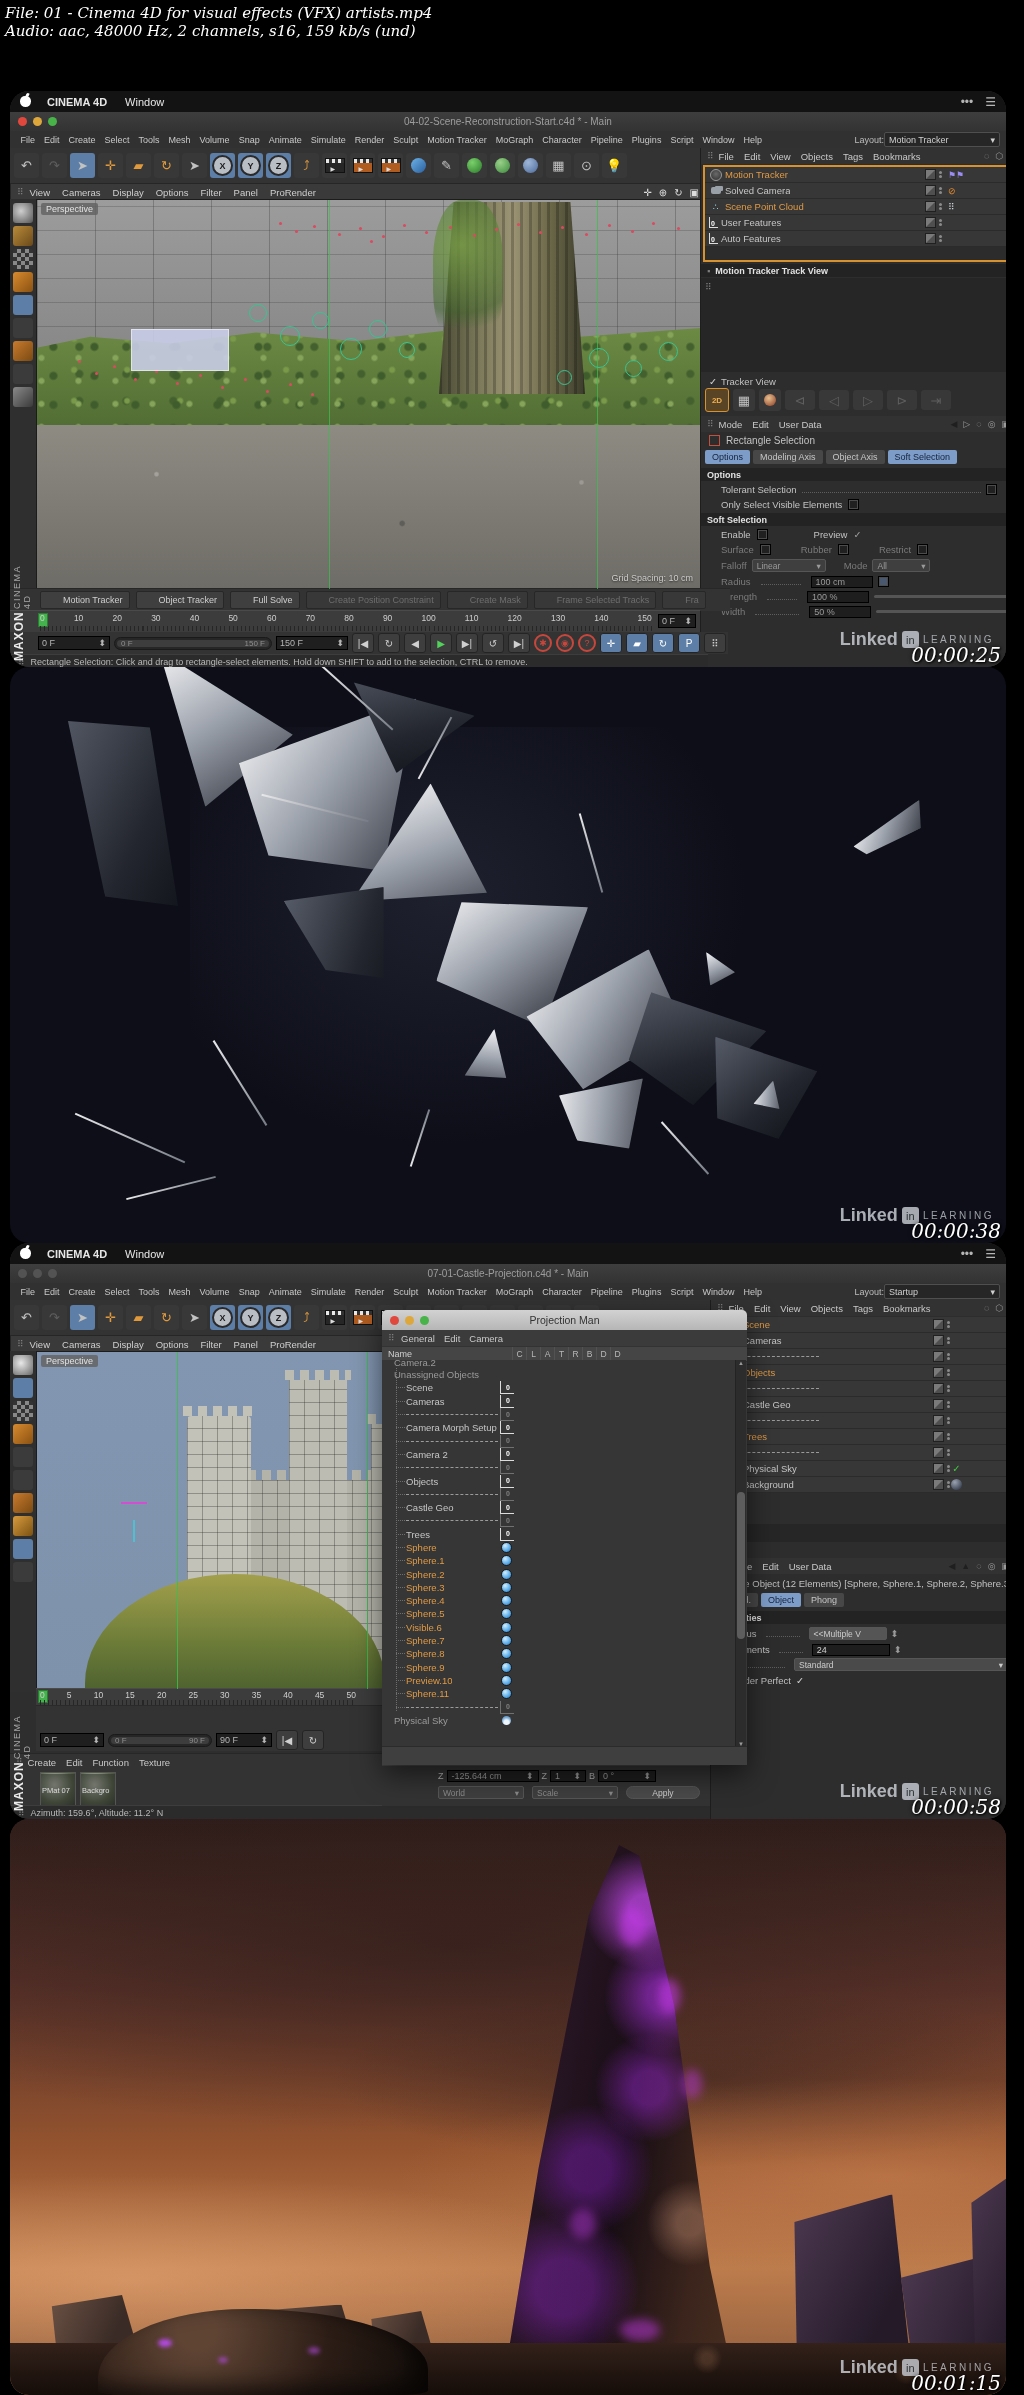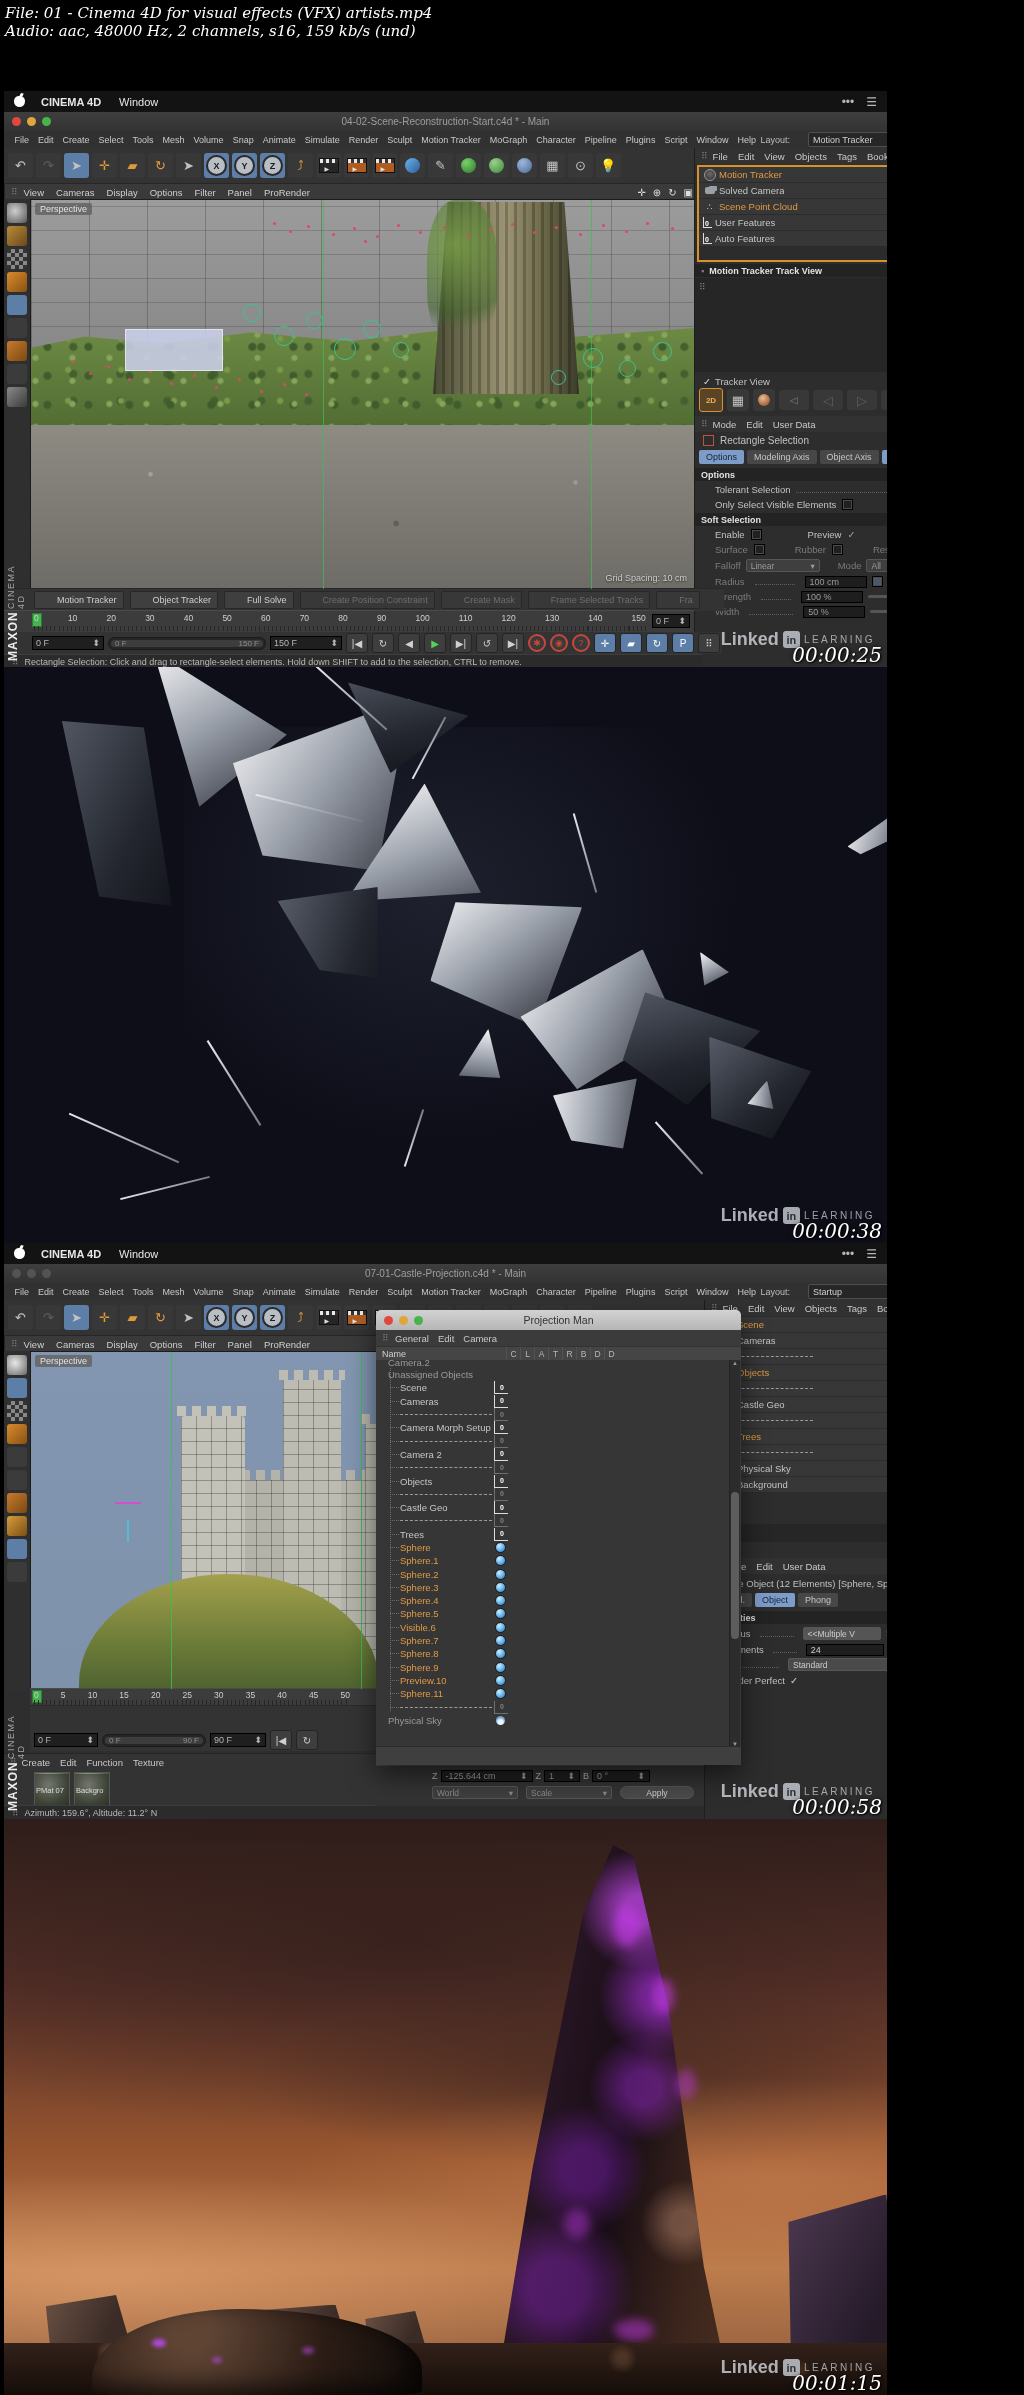--- a/index.html
+++ b/index.html
@@ -3,40 +3,40 @@
 <meta charset="utf-8">
 <style>
   html,body{margin:0;padding:0;background:#000;}
   body{font-family:"Liberation Sans",sans-serif;}
   .sheet{position:relative;width:1024px;height:2395px;background:#000;overflow:hidden;margin:0 auto;}
   .abs{position:absolute;}
   
   .hdr{position:absolute;top:0;left:0;width:1024px;height:91px;background:#000;color:#fff;
        font-family:"DejaVu Serif",serif;font-style:italic;font-size:15px;line-height:18px;padding:4px 0 0 5px;box-sizing:border-box;}
   
-  .frame{position:absolute;left:4px;width:883px;height:576px;overflow:hidden;background:#2e2e2e;font-size:10px;color:#c6c6c6;}
+  .frame{position:absolute;left:10px;width:996px;height:576px;overflow:hidden;background:#2e2e2e;font-size:10px;color:#c6c6c6;border-radius:19px;}
   .f1{top:91px}.f2{top:667px;background:#0d0e18}.f3{top:1243px}.f4{top:1819px;background:#45281f}
   
   .macbar{position:absolute;top:0;left:0;right:0;height:21px;background:#131313;display:flex;align-items:center;padding:0 10px;color:#e6e6e6;font-size:11px;}
   .apple{width:11px;height:11px;background:#fff;border-radius:45% 45% 50% 50%;margin-right:16px;position:relative;flex:none}
   .apple::before{content:'';position:absolute;top:-3px;left:6px;width:3px;height:4px;background:#fff;border-radius:60% 0;transform:rotate(20deg)}
   .mitem{margin-right:18px;white-space:nowrap}
   .appname{font-weight:bold}
   .macright{margin-left:auto;display:flex;gap:12px;color:#b5b5b5;font-size:12px}
   
   .titlebar{position:absolute;top:21px;left:0;right:0;height:19px;background:linear-gradient(#3e3e3e,#333);border-bottom:1px solid #1e1e1e;display:flex;align-items:center;justify-content:center;color:#9d9d9d;font-size:10px;}
   .lights{position:absolute;left:8px;top:5px;display:flex;gap:6px}
   .lights i{width:9px;height:9px;border-radius:50%;display:block}
   .lr{background:#e0483e}.ly{background:#dea73c}.lg{background:#48b348}
   .lights.dim i{background:#535353}
   
   .menurow{position:absolute;top:40px;left:0;right:0;height:17px;background:#313131;border-bottom:1px solid #262626;display:flex;align-items:center;font-size:9px;color:#c9c9c9;padding-left:6px;overflow:hidden}
   .menus{display:flex;align-items:center}
   .mi{padding:0 4.5px;white-space:nowrap}
-  .layoutwrap{margin-left:auto;display:flex;align-items:center;gap:18px;padding-right:6px;color:#bdbdbd;flex:none}
+  .layoutwrap{margin-left:auto;display:flex;align-items:center;gap:0;padding-right:6px;color:#bdbdbd;flex:none}
   .ldd{width:106px;height:13px;background:#262626;border:1px solid #4f4f4f;border-radius:2px;display:flex;align-items:center;justify-content:space-between;padding:0 4px;font-size:9px;color:#d0d0d0}
   
   .toolbar{position:absolute;top:57px;left:0;height:35px;background:#333;display:flex;align-items:center;gap:3px;padding-left:4px;overflow:hidden}
   .tb{width:25px;height:25px;border-radius:3px;background:#383838;display:flex;align-items:center;justify-content:center;color:#c2c2c2;font-size:13px;flex:none}
   .tb.selb{background:#5d7ea6}
   .tb.dim{color:#5e5e5e}
   .tb.or{color:#e09a3c}
   .axc{width:17px;height:17px;border:2px solid #2a2a2a;border-radius:50%;background:#b9bdc4;color:#1c1c1c;font-size:9px;font-weight:bold;display:flex;align-items:center;justify-content:center}
   .clap{width:18px;height:13px;background:#262626;border:1px solid #111;position:relative}
   .clap::before{content:'';position:absolute;top:0;left:0;right:0;height:4px;background:repeating-linear-gradient(90deg,#e8e8e8 0 3px,#333 3px 6px)}
@@ -112,21 +112,21 @@
   .pbtn.blue{background:#5d7ea6;color:#fff}
   .cbtn{width:18px;height:18px;border-radius:50%;border:2px solid #c8463c;background:#3a3a3a;color:#c8463c;font-size:9px;display:flex;align-items:center;justify-content:center;flex:none;box-sizing:border-box}
   .statusbar{position:absolute;background:#2b2b2b;border-top:1px solid #3d3d3d;display:flex;align-items:center;font-size:9px;color:#b8b8b8;padding-left:8px;gap:6px;overflow:hidden}
   .grid9{color:#7f7f7f;font-size:9px}
   .brand{position:absolute;left:2px;writing-mode:vertical-rl;transform:rotate(180deg);display:flex;gap:2px;z-index:4}
   .brand b{color:#ececec;font-size:12px;letter-spacing:1px}
   .brand small{color:#a8a8a8;font-size:9px;letter-spacing:1.5px}
   
   .wm{position:absolute;right:12px;bottom:17px;display:flex;align-items:center;gap:4px;z-index:30;opacity:.92}
   .wml{font-size:18px;font-weight:bold;color:rgba(208,212,217,.88)}
-  .wmin{width:17px;height:17px;border-radius:3px;background:rgba(193,198,204,.92);color:#2e3338;font-weight:bold;font-size:11px;display:flex;align-items:center;justify-content:center}
+  .wmin{width:17px;height:17px;border-radius:3px;background:rgba(193,198,204,.92);color:#2e3338;font-weight:normal;font-size:11px;display:flex;align-items:center;justify-content:center}
   .wmlearn{font-size:10px;letter-spacing:2.5px;color:rgba(203,207,212,.82)}
   .tstamp{position:absolute;right:5px;bottom:0px;font-family:"DejaVu Serif",serif;font-style:italic;font-size:20px;color:#fff;z-index:30;text-shadow:0 0 4px rgba(0,0,0,.9),1px 1px 2px #000}
   
   .vp1-grid{position:absolute;left:0;top:0;right:0;height:175px;background:
     repeating-linear-gradient(90deg,rgba(40,40,40,.28) 0 1px,transparent 1px 58px),
     repeating-linear-gradient(0deg,rgba(40,40,40,.22) 0 1px,transparent 1px 24px),
     linear-gradient(180deg,#9c9c9c,#858585)}
   .vp1-moss{position:absolute;left:0;top:128px;right:0;height:110px;background:
     radial-gradient(circle at 12% 30%,#86a45a 2px,transparent 4px),
     radial-gradient(circle at 40% 65%,#3f5c2c 3px,transparent 5px),

